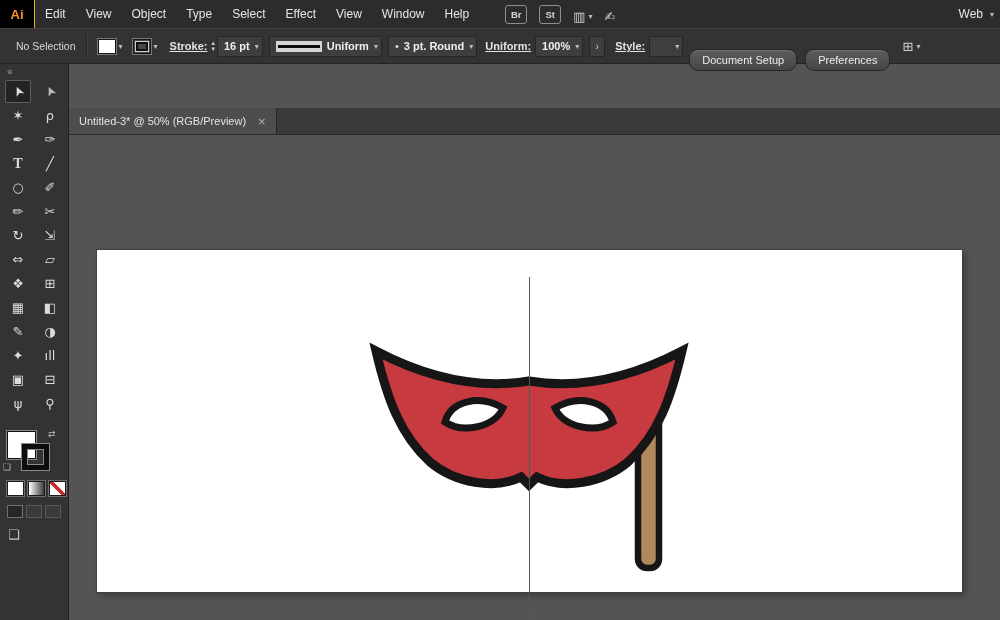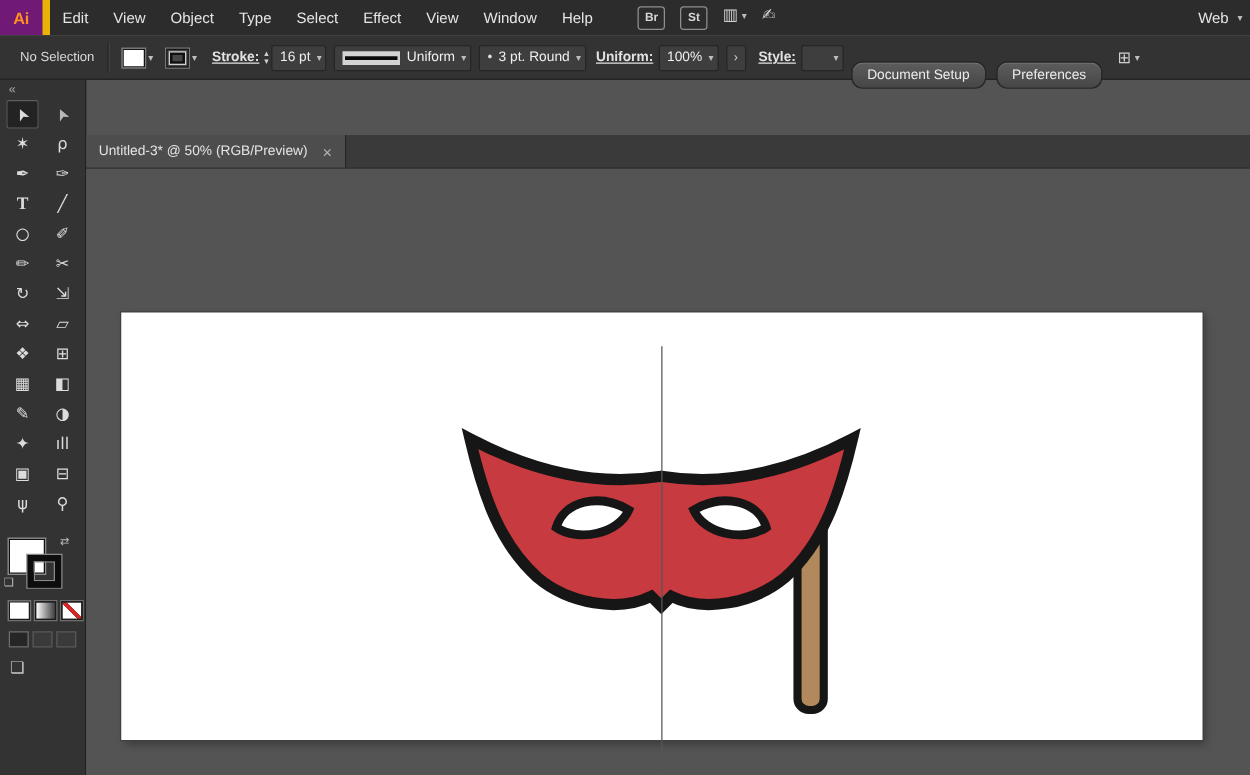--- a/index.html
+++ b/index.html
@@ -2,24 +2,24 @@
 <html><head>
 <meta charset="utf-8">
 <style>
   html,body{margin:0;padding:0;}
   body{width:1000px;height:620px;overflow:hidden;background:#545454;
        font-family:"Liberation Sans",sans-serif;-webkit-font-smoothing:antialiased;}
   .app{width:1000px;height:620px;display:flex;flex-direction:column;position:relative;}
 
   
   .menubar{height:28px;background:#2c2c2c;display:flex;align-items:center;color:#e6e6e6;font-size:12px;flex:0 0 auto;}
-  .logo{width:34px;height:28px;background:#701a75;color:#ff8f1f;font-weight:bold;font-size:13px;
-        display:flex;align-items:center;justify-content:center;border-right:6px solid #eab308;}
+  .logo{width:34px;height:28px;background:#000000;color:#ff8f1f;font-weight:bold;font-size:13px;
+        display:flex;align-items:center;justify-content:center;border-right:1px solid #eab308;}
   .menu-item{padding:0 10px;line-height:28px;cursor:default;}
-  .appbar-icons{display:flex;align-items:flex-start;gap:12px;margin-left:26px;}
+  .appbar-icons{display:flex;align-items:flex-end;gap:12px;margin-left:26px;}
   .badge{width:20px;height:17px;border:1px solid #8f8f8f;border-radius:3px;font-size:9.5px;font-weight:bold;
          color:#d6d6d6;display:flex;align-items:center;justify-content:center;}
   .iconbtn{display:flex;align-items:center;gap:3px;color:#cfcfcf;font-family:"DejaVu Sans",sans-serif;font-size:13px;}
   .dd{font-size:8px;color:#bdbdbd;font-family:"DejaVu Sans",sans-serif;}
   .spacer{flex:1;}
   .workspace{display:flex;align-items:center;gap:7px;margin-right:6px;font-size:12px;color:#e6e6e6;}
 
   
   .controlbar{height:34px;background:#333333;border-top:1px solid #3f3f3f;border-bottom:1px solid #232323;
               display:flex;align-items:center;font-size:11px;color:#dedede;flex:0 0 auto;}
@@ -28,21 +28,21 @@
   .swatchcombo{display:flex;align-items:center;gap:3px;margin-right:10px;}
   .fillbox{width:16px;height:13px;background:#ffffff;border:1px solid #141414;box-shadow:0 0 0 1px #777;}
   .strokebox{width:16px;height:13px;background:#474747;border:1px solid #141414;box-shadow:0 0 0 1px #777;
              display:flex;align-items:center;justify-content:center;}
   .strokebox .ring{width:8px;height:5px;border:2px solid #101010;outline:1px solid #cfcfcf;}
   .linklabel{text-decoration:underline;margin:0 4px 0 2px;color:#e3e3e3;font-weight:bold;}
   .stepper{display:flex;flex-direction:column;line-height:6px;font-size:7px;color:#cfcfcf;margin-right:2px;
            font-family:"DejaVu Sans",sans-serif;}
   .combo{display:flex;align-items:center;background:#3e3e3e;border:1px solid #262626;border-radius:2px;
          height:19px;padding:0 3px 0 6px;gap:5px;margin-right:6px;}
-  .combo .val{color:#efefef;}
+  .combo .val{color:#efefef;font-weight:bold;}
   .profile-preview{width:46px;height:11px;background:#d4d4d4;position:relative;}
   .profile-line{position:absolute;left:2px;right:2px;top:4px;height:3px;background:#0c0c0c;}
   .more{width:14px;height:19px;display:flex;align-items:center;justify-content:center;color:#cfcfcf;
         border:1px solid #262626;background:#3e3e3e;border-radius:2px;margin-right:8px;font-size:10px;}
   .btn{height:20px;padding:0 12px;border-radius:9px;background:linear-gradient(#5d5d5d,#464646);
        border:1px solid #262626;box-shadow:inset 0 1px 0 #707070;display:flex;align-items:center;
        font-size:11px;color:#ececec;margin-right:8px;white-space:nowrap;margin-top:28px;}
 
   
   .lower{flex:1;display:flex;min-height:0;}

